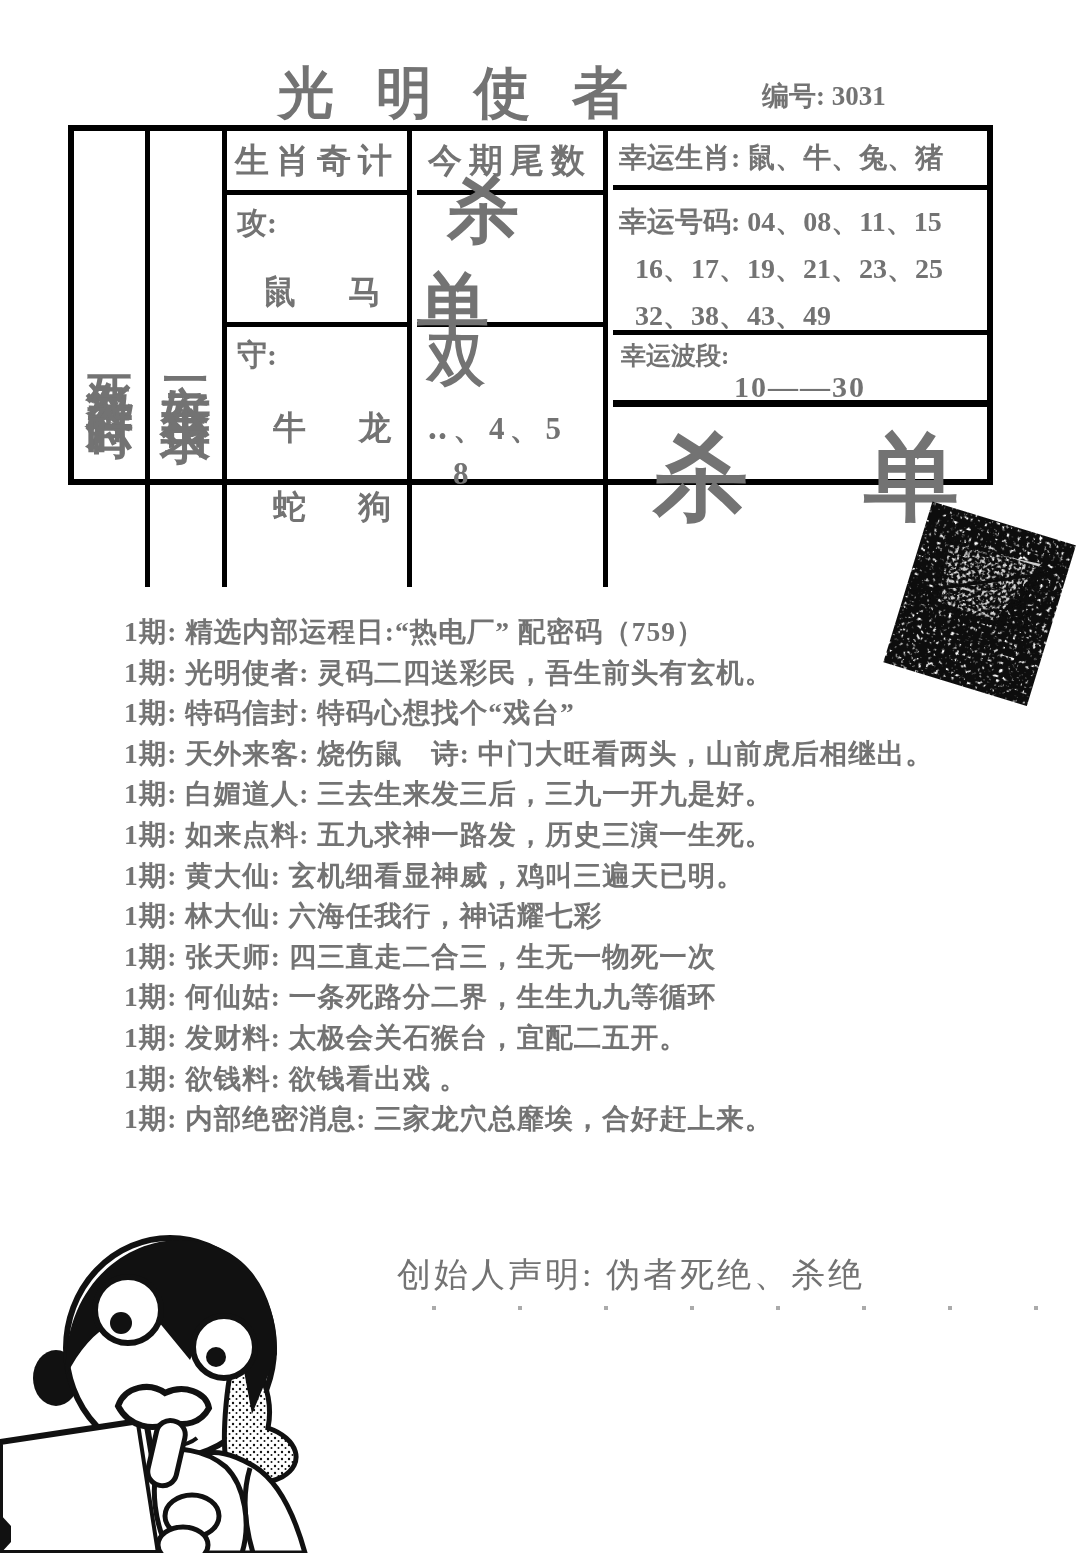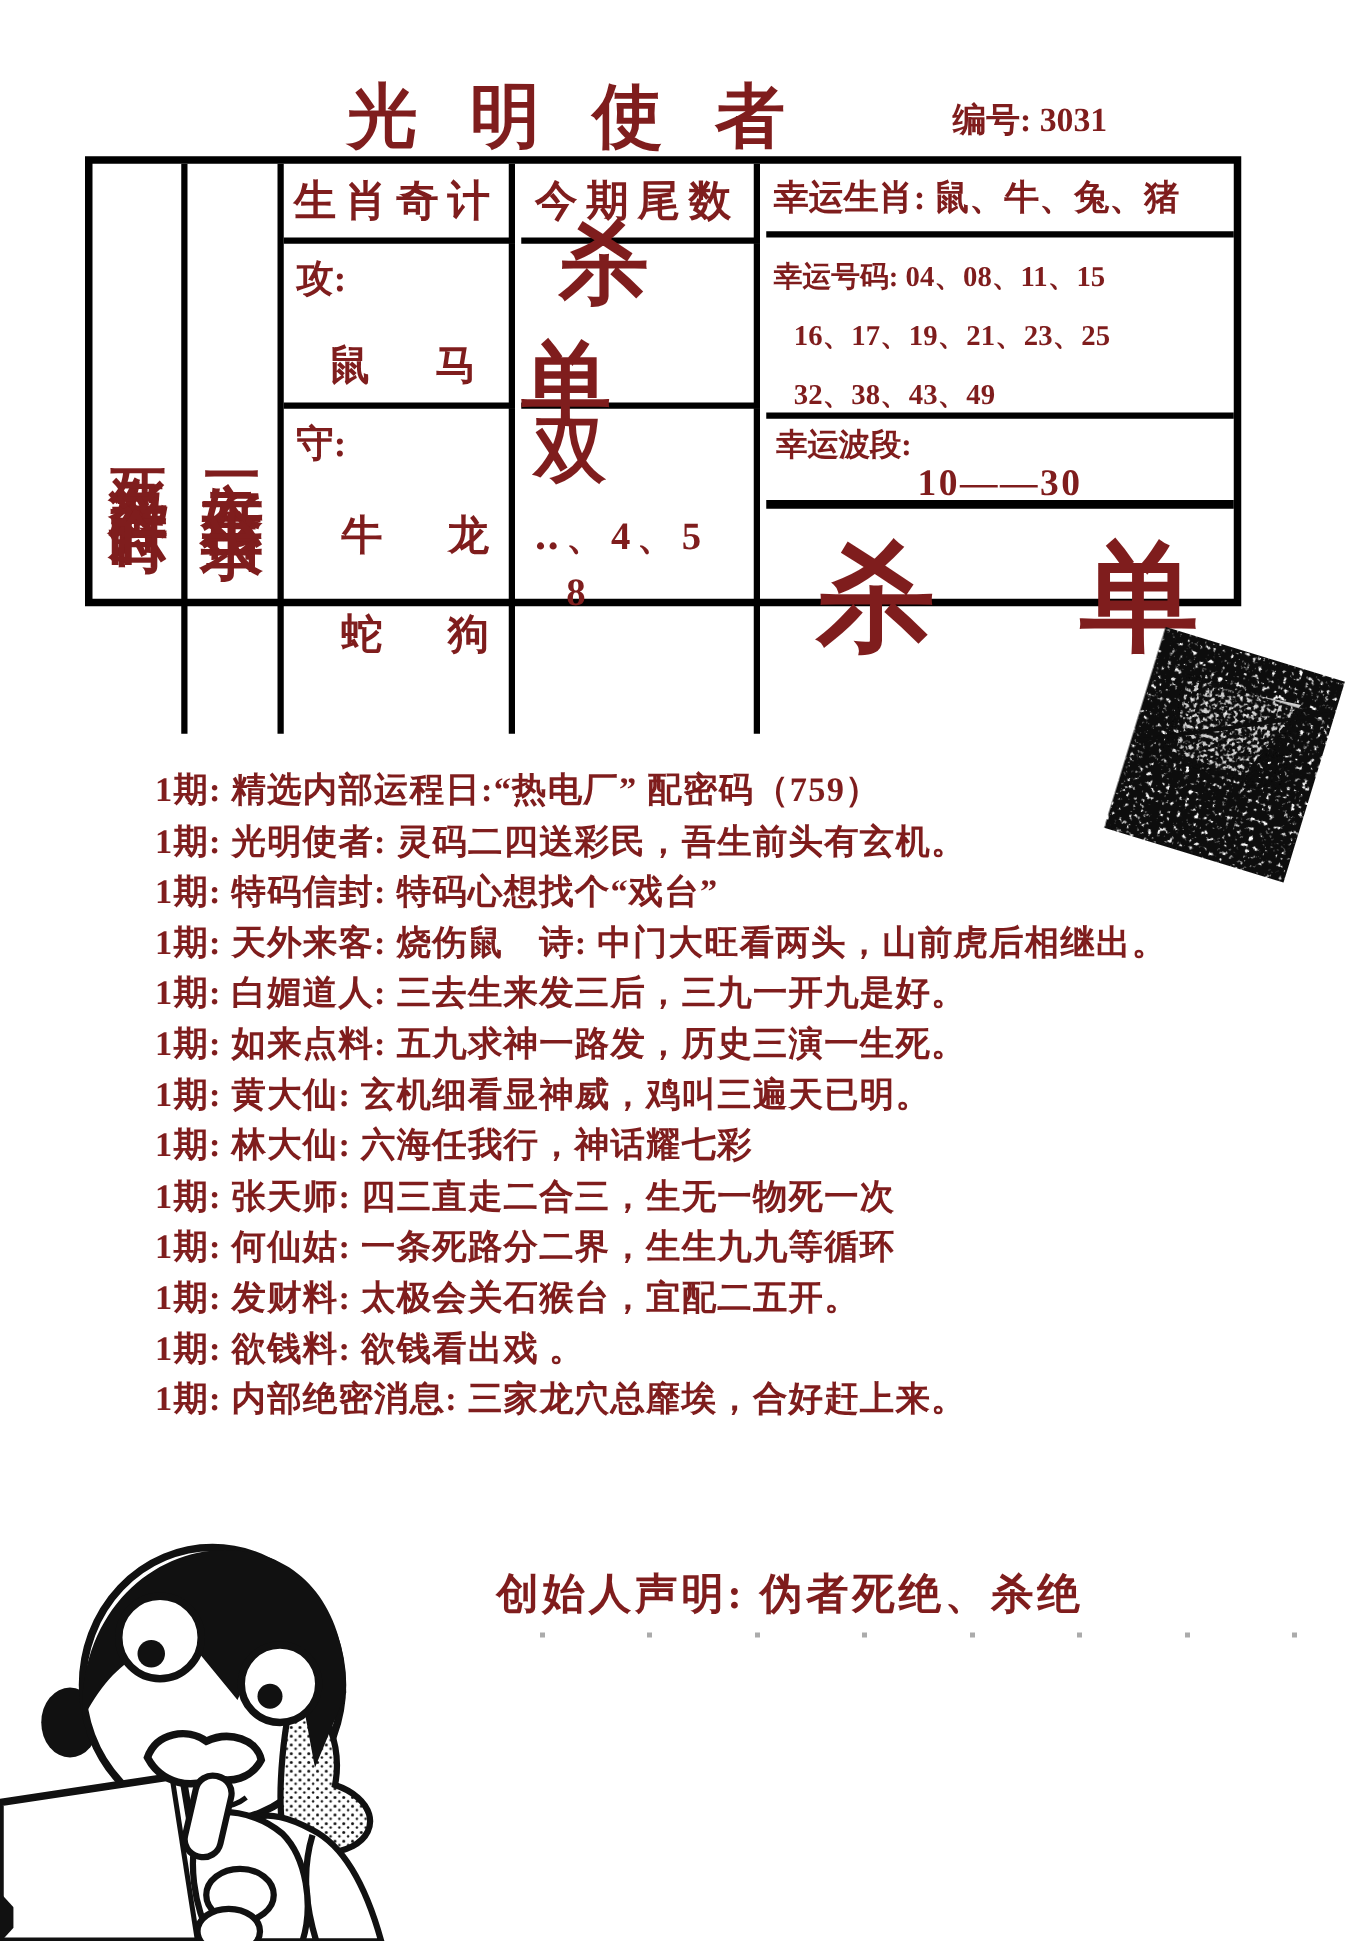--- a/index.html
+++ b/index.html
@@ -1,44 +1,44 @@
 <!DOCTYPE html>
 <html><head>
 <meta charset="utf-8">
 <style>
   html,body{margin:0;padding:0;background:#e8e8e8;}
   .sheet{
     position:relative;width:1080px;height:1553px;background:#ffffff;
-    font-family:"Liberation Serif","DejaVu Serif",serif;color:#7f1d1d;
+    font-family:"Liberation Serif","DejaVu Serif",serif;color:#737373;
     overflow:hidden;margin:0 auto;
   }
   .abs{position:absolute;}
   
   .title{left:278px;top:56px;font-size:56px;font-weight:bold;letter-spacing:14px;white-space:nowrap;}
   .serial{left:762px;top:78px;font-size:27px;font-weight:bold;white-space:nowrap;}
   
   .grid{left:68px;top:125px;width:925px;height:360px;border:6px solid #000;box-sizing:border-box;}
   .cell{position:absolute;box-sizing:border-box;}
   .vcol{border-right:5px solid #000;display:flex;align-items:center;justify-content:center;}
   .vtext{writing-mode:vertical-rl;text-orientation:upright;font-weight:bold;font-size:47px;letter-spacing:6px;line-height:1;white-space:nowrap;}
   .hdr{display:flex;align-items:center;justify-content:center;font-size:34px;font-weight:bold;letter-spacing:7px;border-bottom:5px solid #000;white-space:nowrap;}
   .kill-mid{display:flex;align-items:center;justify-content:center;font-size:72px;font-weight:bold;letter-spacing:30px;text-indent:30px;border-bottom:5px solid #000;}
   .lbl{font-size:30px;font-weight:bold;}
   .zline{font-size:33px;font-weight:bold;letter-spacing:22px;white-space:nowrap;}
   .luckyhdr{display:flex;align-items:center;font-size:28px;font-weight:bold;padding-left:6px;border-bottom:5px solid #000;white-space:nowrap;}
-  .numbers{font-size:23px;font-weight:bold;line-height:47px;padding:8px 6px;border-bottom:5px solid #000;white-space:nowrap;}
+  .numbers{font-size:28px;font-weight:bold;line-height:47px;padding:8px 6px;border-bottom:5px solid #000;white-space:nowrap;}
   .wave{border-bottom:7px solid #000;}
   .wave .wl{font-size:25px;font-weight:bold;padding:4px 0 0 8px;}
   .wave .wv{font-size:30px;font-weight:bold;text-align:center;margin-top:-2px;letter-spacing:2px;}
   .killbig{font-size:95px;font-weight:bold;letter-spacing:46px;text-align:center;text-indent:40px;padding-top:8px;white-space:nowrap;}
   
   .tips{left:124px;top:612px;width:940px;}
   .tip-line{font-size:27.5px;font-weight:bold;line-height:40.6px;white-space:nowrap;letter-spacing:1px;}
   
-  .decl{left:397px;top:1252px;font-size:34px;font-weight:bold;letter-spacing:3px;white-space:nowrap;text-align:center;}
+  .decl{left:397px;top:1252px;font-size:34px;font-weight:normal;letter-spacing:3px;white-space:nowrap;text-align:center;}
   .dots{left:432px;top:1306px;width:625px;height:4px;
         background:repeating-linear-gradient(90deg,#666 0 4px,transparent 4px 86px);opacity:.55;}
   .edge-blob{left:0;top:1514px;width:11px;height:40px;background:#111;
         clip-path:polygon(0 0,100% 30%,100% 70%,0 100%);}
   .stamp{left:878px;top:496px;width:205px;height:220px;}
   .cartoon{left:0;top:1226px;width:320px;height:327px;}
 </style>
 </head>
 <body>
 

